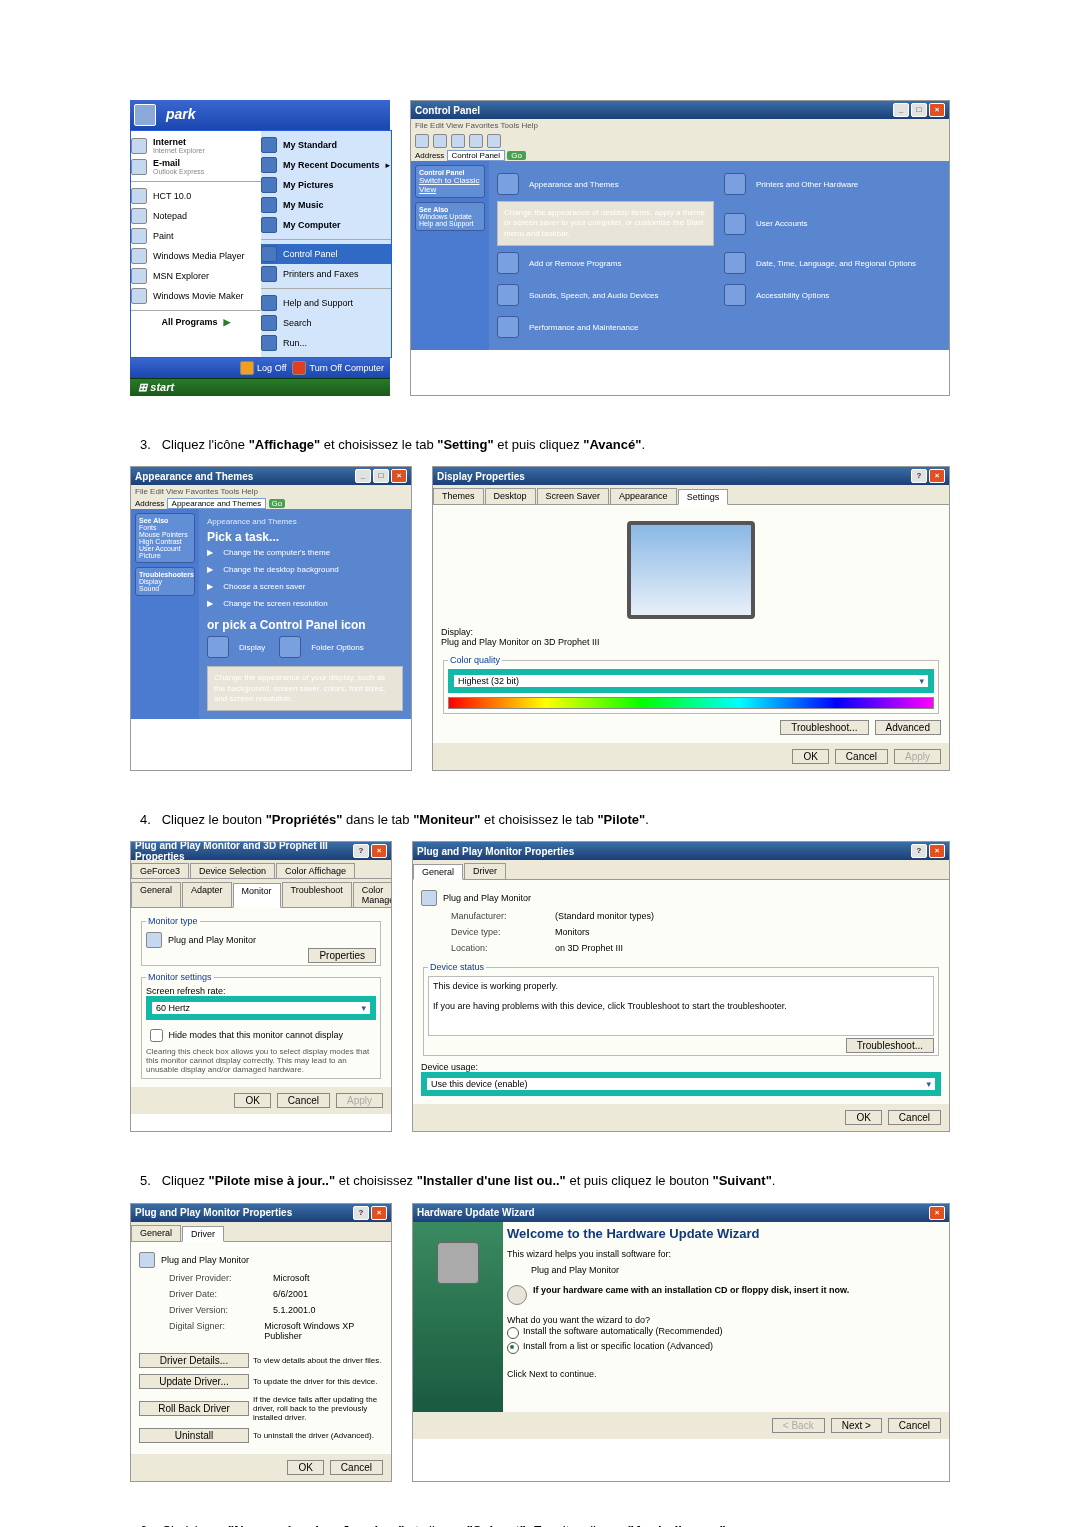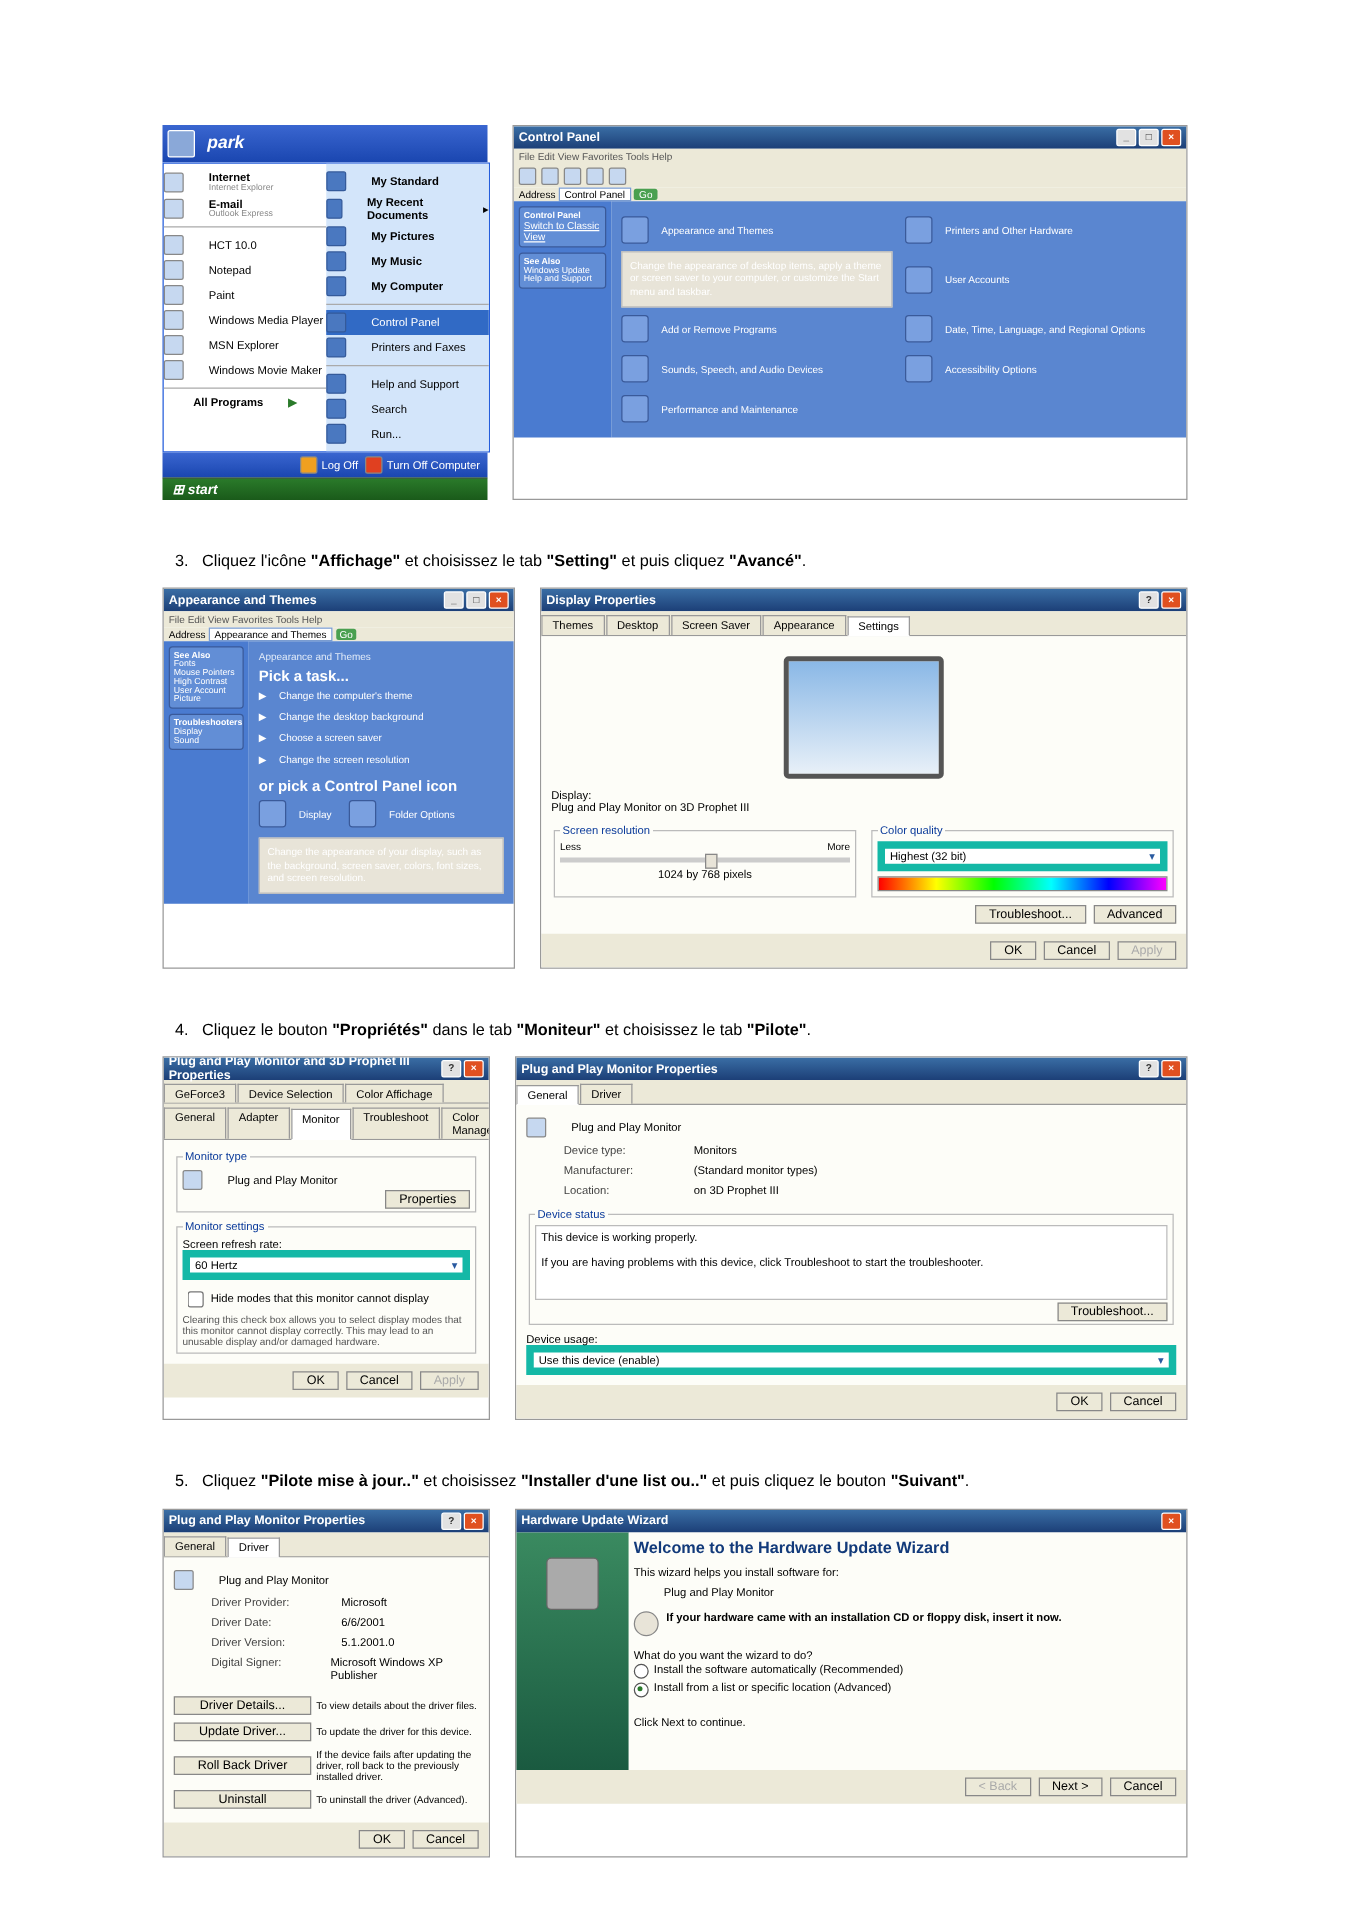--- a/index.html
+++ b/index.html
@@ -91,21 +91,21 @@
     top: 1px;
     border-bottom: 1px solid #fff;
   }
   .panel {
     padding: 8px;
     background: #ece9d8;
   }
   .list-entry {
     display: flex;
     align-items: center;
-    gap: 20px;
+    gap: 6px;
     padding: 2px 0;
     font-size: 9px;
   }
   .ico {
     width: 14px; height: 14px;
     border: 1px solid #888;
     background: #c6d8f0;
     border-radius: 2px;
   }
   .ico.flat { background:#4a78c0; border-color:#345a9a;}
@@ -432,31 +432,20 @@
         <span>Screen Saver</span>
         <span>Appearance</span>
         <span class="active">Settings</span>
       </div>
       <div class="panel" style="background:#fdfdf8">
         <div class="monitor-preview"></div>
         <div style="font-size:9px">Display:</div>
         <div style="font-size:9px;margin-bottom:8px">Plug and Play Monitor on 3D Prophet III</div>
         <div style="display:flex;gap:8px">
           <fieldset style="flex:1;border:1px solid #bbb;padding:4px">
-              <legend style="font-size:9px;color:#0a3a9a">Screen resolution</legend>
-            <div style="display:flex;justify-content:space-between;font-size:8px">
-                <span>Less</span>
-                <span>More</span>
-              </div>
-            <div style="height:4px;background:#ccc;margin:4px 0;position:relative">
-                <span style="position:absolute;left:50%;top:-3px;width:8px;height:10px;background:#e8e4d8;border:1px solid #888"></span>
-              </div>
-            <div style="text-align:center;font-size:9px">1024 by 768 pixels</div>
-          </fieldset>
-          <fieldset style="flex:1;border:1px solid #bbb;padding:4px">
               <legend style="font-size:9px;color:#0a3a9a">Color quality</legend>
             <div class="select">
                 <span>Highest (32 bit)</span>
                 <span class="arr">▾</span>
               </div>
             <div style="height:10px;margin-top:4px;background:linear-gradient(90deg,red,yellow,lime,cyan,blue,magenta);border:1px solid #888"></div>
           </fieldset>
         </div>
         <div style="display:flex;justify-content:flex-end;gap:6px;margin-top:6px">
           <span class="xp-btn">Troubleshoot...</span>
@@ -536,26 +525,26 @@
         <span class="active">General</span>
         <span>Driver</span>
       </div>
       <div class="panel" style="background:#fdfdf8">
         <div class="list-entry">
             <span class="ico"></span>
             <span>Plug and Play Monitor</span>
           </div>
         <div style="padding-left:30px">
           <div class="field-row">
+              <span class="lbl">Manufacturer:</span>
+              <span>(Standard monitor types)</span>
+            </div>
+          <div class="field-row">
               <span class="lbl">Device type:</span>
               <span>Monitors</span>
-            </div>
-          <div class="field-row">
-              <span class="lbl">Manufacturer:</span>
-              <span>(Standard monitor types)</span>
             </div>
           <div class="field-row">
               <span class="lbl">Location:</span>
               <span>on 3D Prophet III</span>
             </div>
         </div>
         <fieldset style="border:1px solid #bbb;padding:4px;margin-top:6px">
             <legend style="font-size:9px;color:#0a3a9a">Device status</legend>
           <div style="border:1px solid #bbb;background:#fff;padding:4px;font-size:9px;height:50px">
             <div>This device is working properly.</div><br>

